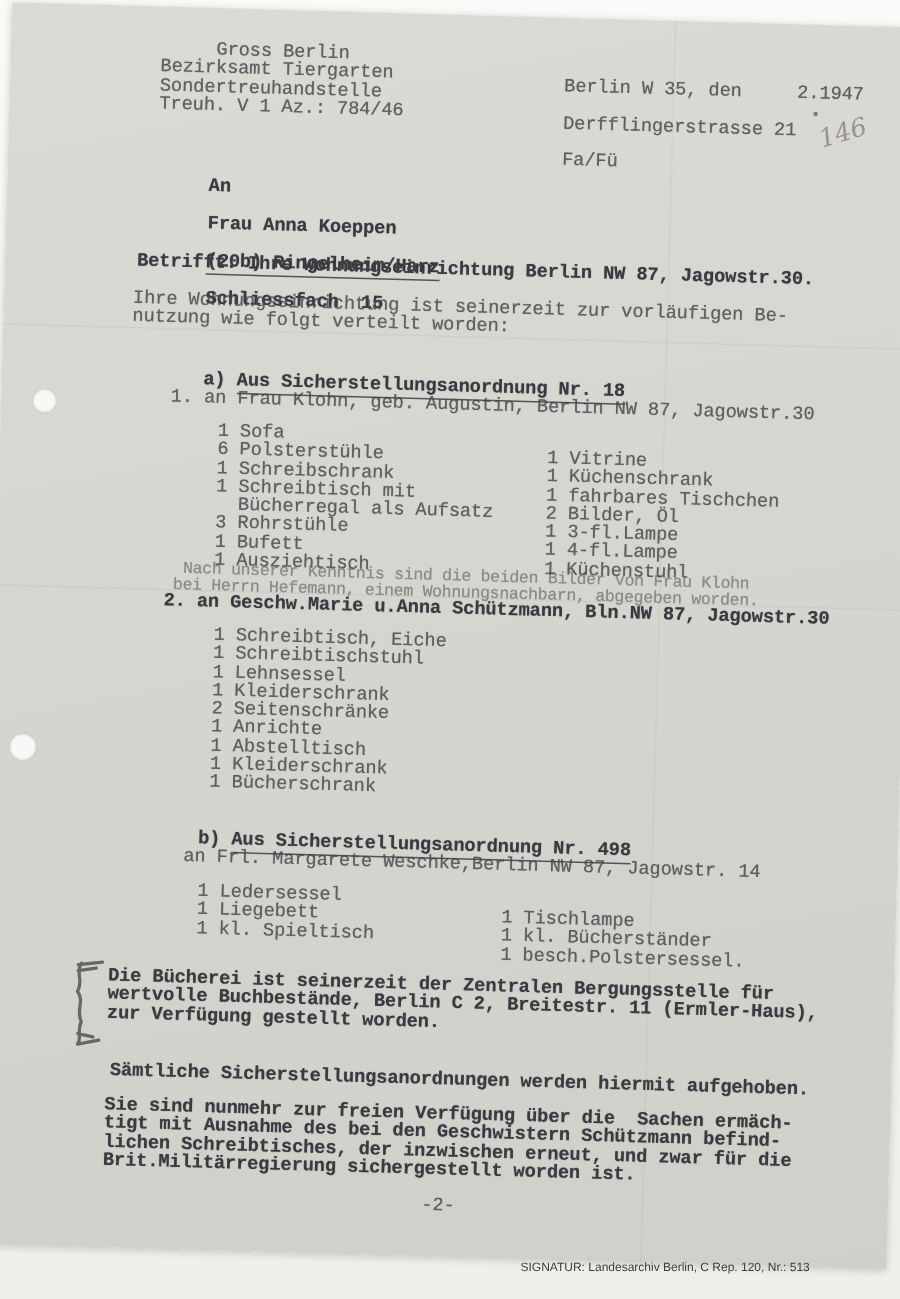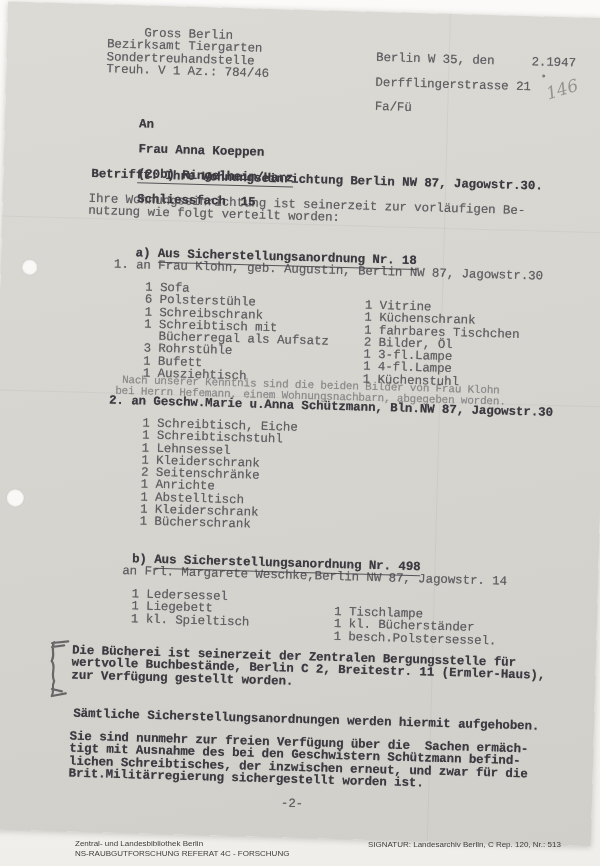--- a/index.html
+++ b/index.html
@@ -55,21 +55,21 @@
   .footerbar{
     position:absolute;left:0;right:0;bottom:0;height:30px;
     font-family:"Liberation Sans",sans-serif;
     color:#3e3d3b;
   }
   .footerbar .fl{
     position:absolute;left:75px;top:3px;
     font-size:8px;line-height:9.5px;white-space:pre;
   }
   .footerbar .fr{
-    position:absolute;left:368px;top:4px;
+    position:absolute;left:347px;top:4px;
     font-size:8px;white-space:pre;
   }
   .dot{position:absolute;width:3px;height:3px;border-radius:50%;background:#55535a;opacity:.7;}
 </style>
 </head>
 <body>
 
 <div class="scan">
 
   <div class="paper">
@@ -168,18 +168,16 @@
 
     <div class="typed dark" style="left:82px;top:727px;">Sie sind nunmehr zur freien Verfügung über die  Sachen ermäch-
 tigt mit Ausnahme des bei den Geschwistern Schützmann befind-
 lichen Schreibtisches, der inzwischen erneut, und zwar für die
 Brit.Militärregierung sichergestellt worden ist.</div>
 
     <div class="typed soft" style="left:295px;top:788px;">-2-</div>
   </div>
 
   <div class="footerbar">
-    <div class="fl">Zentral- und Landesbibliothek Berlin
-NS-RAUBGUTFORSCHUNG REFERAT 4C - FORSCHUNG</div>
     <div class="fr">SIGNATUR: Landesarchiv Berlin, C Rep. 120, Nr.: 513</div>
   </div>
 
 </div>
 
 </body></html>

